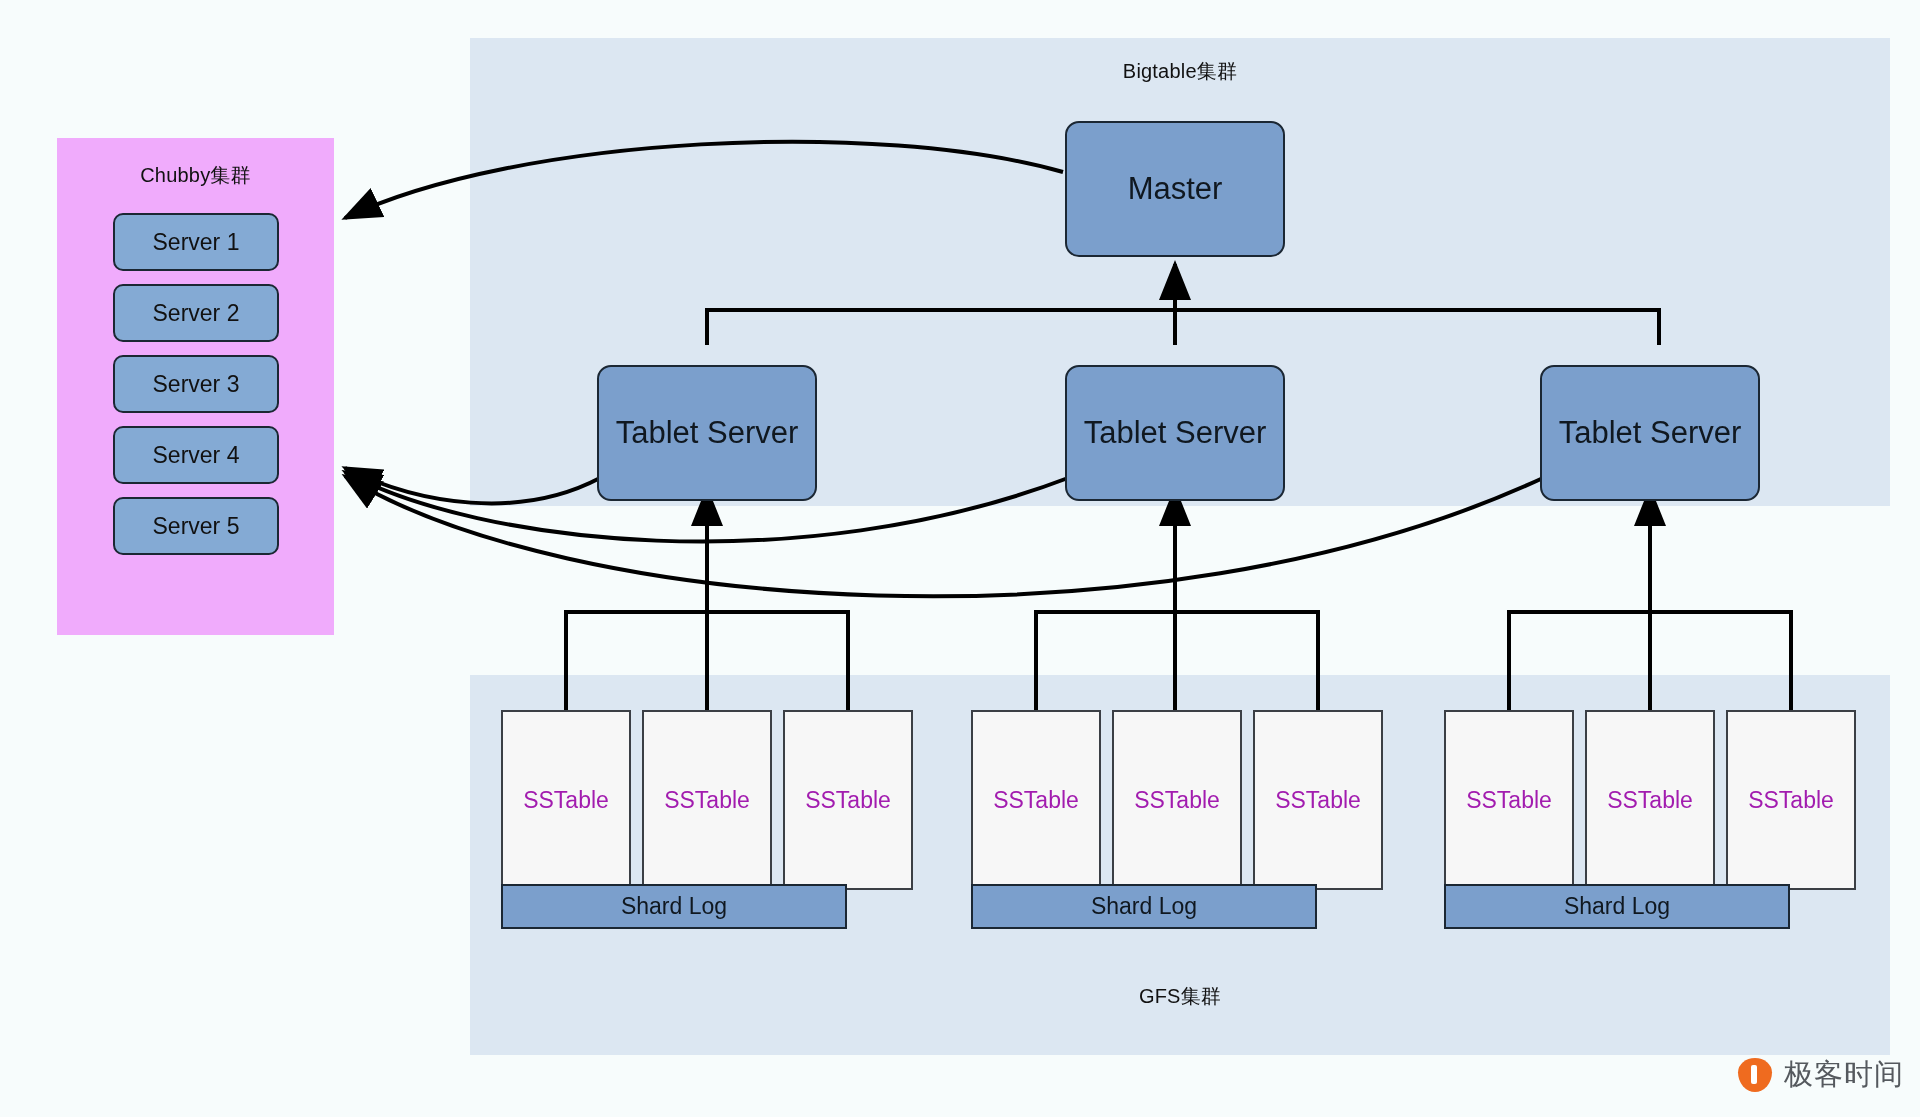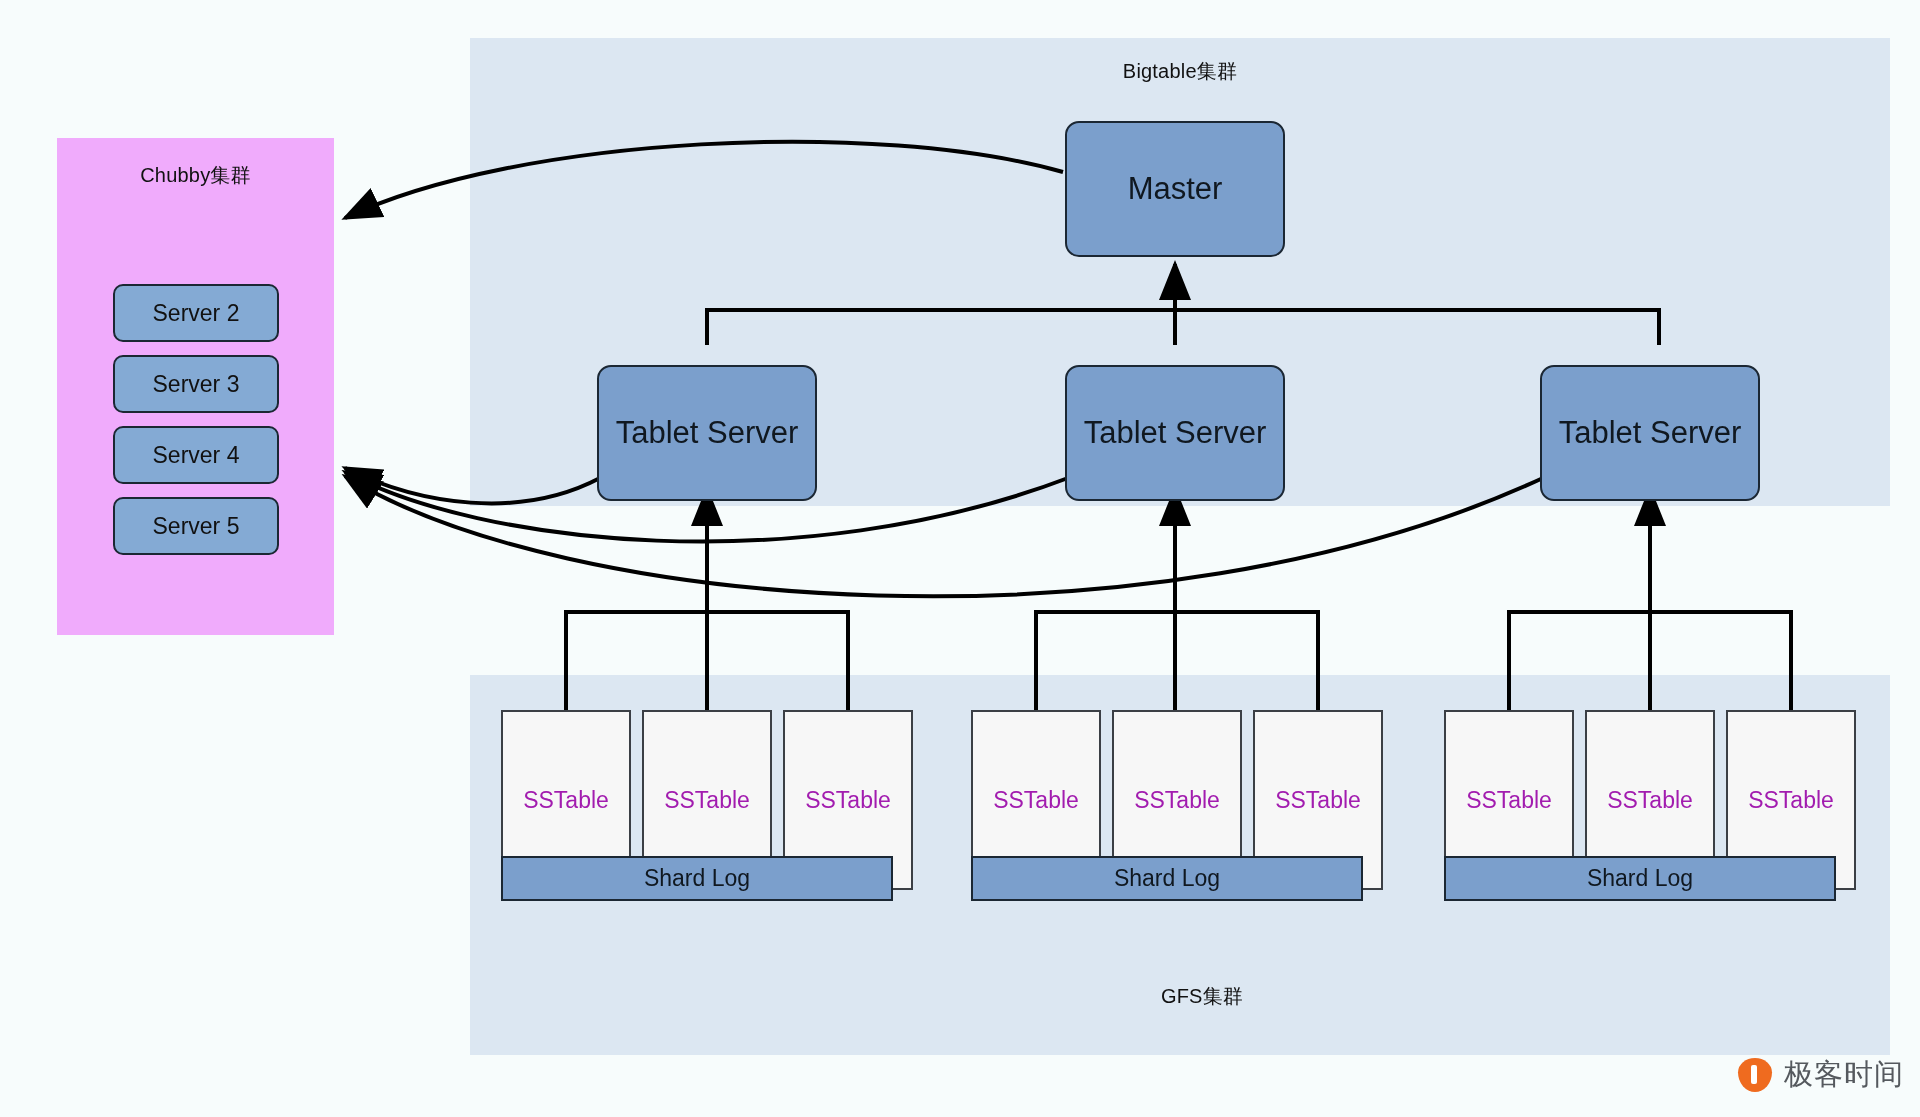--- a/index.html
+++ b/index.html
@@ -45,21 +45,21 @@
 
   .panel-title {
     position: absolute;
     width: 100%;
     text-align: center;
     font-size: 20px;
     color: #111111;
     letter-spacing: 0.2px;
   }
   #bigtable-title { top: 20px; }
-  #gfs-title      { top: 308px; padding-left: 22px; }
+  #gfs-title      { top: 308px; }
   #chubby-title   { top: 24px; }
 
   
   .chubby-server {
     position: absolute;
     left: 56px;
     width: 166px;
     height: 58px;
     background: #84aad4;
     border: 2px solid #1b2733;
@@ -110,22 +110,22 @@
     border: 2px solid #3b3f45;
     box-sizing: border-box;
     display: flex;
     align-items: center;
     justify-content: center;
     font-size: 23px;
     color: #a21caf;
   }
   .shard-log {
     position: absolute;
-    top: 856px;
-    width: 392px;
+    top: 884px;
+    width: 346px;
     height: 45px;
     background: #7b9fcc;
     border: 2px solid #1b2733;
     box-sizing: border-box;
     display: flex;
     align-items: center;
     justify-content: center;
     font-size: 23px;
     color: #101820;
   }
@@ -179,20 +179,21 @@
   <div class="panel" id="bigtable-panel">
     <div class="panel-title" id="bigtable-title">Bigtable集群</div>
   </div>
 
   <div class="panel" id="gfs-panel">
     <div class="panel-title" id="gfs-title">GFS集群</div>
   </div>
 
   <div class="panel" id="chubby-panel">
     <div class="panel-title" id="chubby-title">Chubby集群</div>
+    <div class="chubby-server" style="top:75px">Server 1</div>
     <div class="chubby-server" style="top:146px">Server 2</div>
     <div class="chubby-server" style="top:217px">Server 3</div>
     <div class="chubby-server" style="top:288px">Server 4</div>
     <div class="chubby-server" style="top:359px">Server 5</div>
   </div>
 
   <svg id="wires" viewBox="0 0 1920 1117">
     <defs>
       <marker id="arrowhead" markerWidth="10" markerHeight="8" refX="9" refY="4" orient="auto" markerUnits="strokeWidth">
         <path d="M0,0 L10,4 L0,8 z" fill="#000000"></path>

